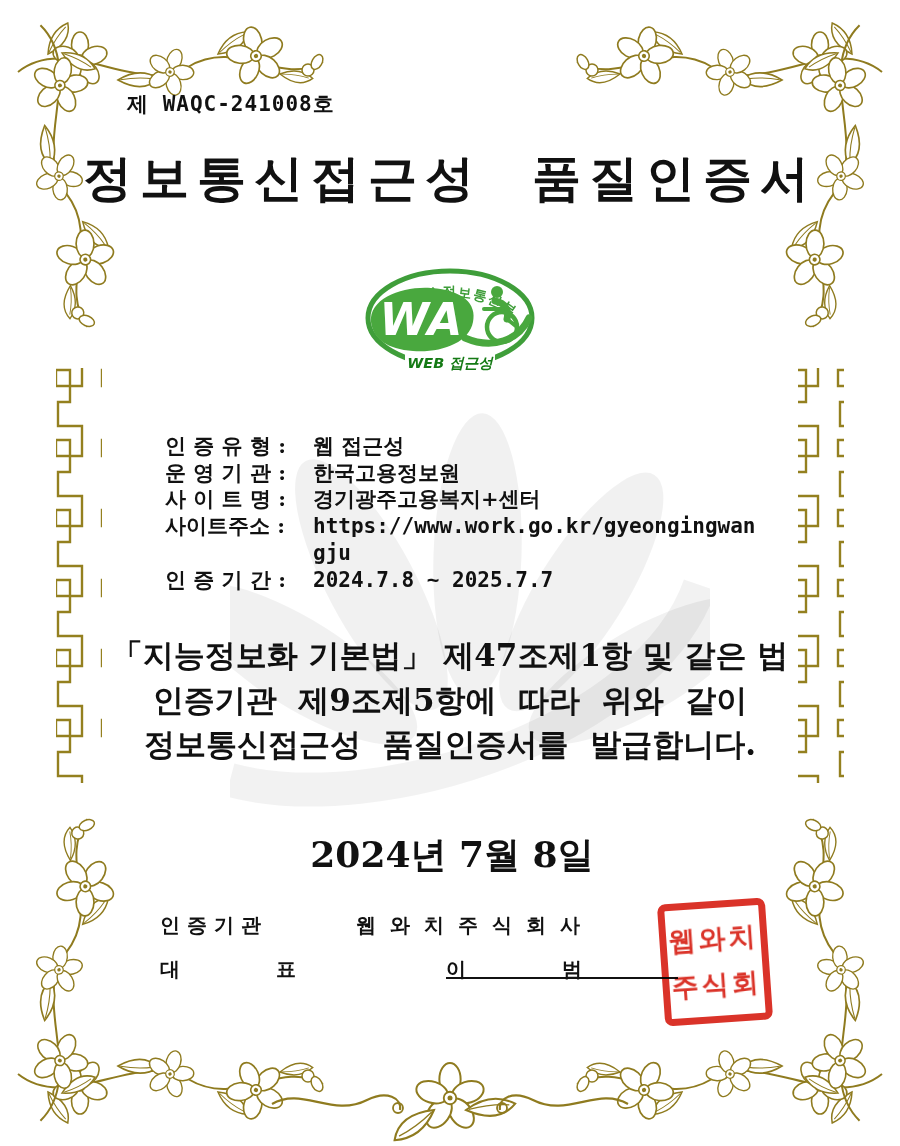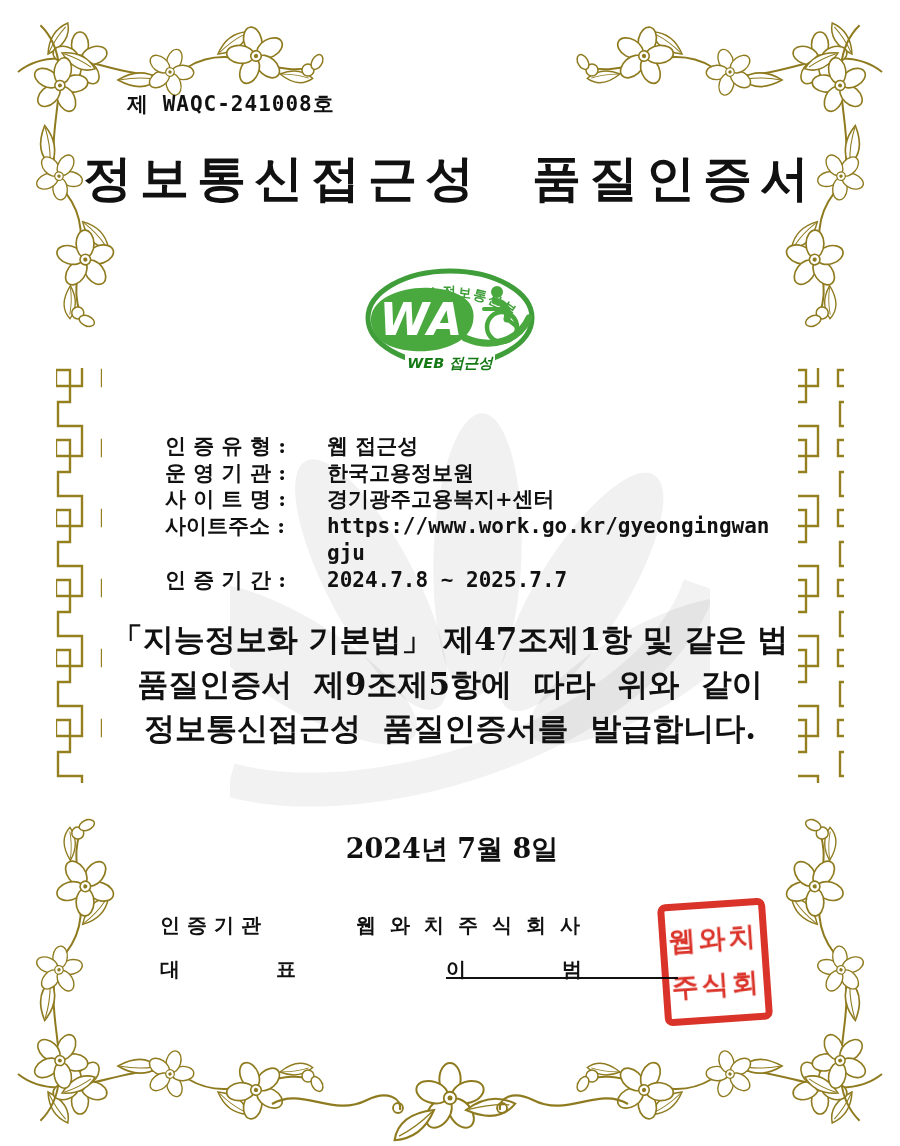--- a/index.html
+++ b/index.html
@@ -19,35 +19,35 @@
   .title{
     position:absolute;left:0;right:0;top:146px;text-align:center;
     font-size:49px;font-weight:800;letter-spacing:8px;white-space:pre;
   }
   
   .logo{position:absolute;left:335px;top:260px;}
   
   .fields{position:absolute;left:165px;top:433px;width:620px;font-size:21px;line-height:26.5px;}
   .frow{display:flex;align-items:flex-start;}
   .flabel{width:142px;flex:none;font-weight:700;white-space:pre;}
-  .fvalue{margin-left:20px;font-weight:700;width:452px;}
+  .fvalue{margin-left:6px;font-weight:700;width:452px;}
   .frow.mono .fvalue{
     font-family:"DejaVu Sans Mono","Liberation Mono",monospace;
     font-weight:700;word-break:break-all;line-height:27px;
   }
   
   .statement{
-    position:absolute;left:0;right:0;top:617px;text-align:center;
+    position:absolute;left:0;right:0;top:633px;text-align:center;
     font-size:31px;font-weight:700;line-height:44.5px;
   }
   .statement div{white-space:pre;}
   
   .issue-date{
     position:absolute;left:4px;right:0;top:831px;text-align:center;
-    font-size:27px;font-weight:700;
+    font-size:36px;font-weight:700;
   }
   
   .signature{position:absolute;left:160px;top:903px;font-size:20px;font-weight:700;line-height:44px;}
   .sig-row{display:flex;}
   .org-label{letter-spacing:7px;white-space:nowrap;}
   .org-name{margin-left:88px;letter-spacing:14px;white-space:nowrap;}
   .ceo-label{letter-spacing:96px;white-space:nowrap;text-align:center;}
   .ceo-name{margin-left:54px;letter-spacing:96px;white-space:nowrap;text-decoration:underline;}
   
   .seal{
@@ -175,21 +175,21 @@
     <span class="fvalue">https://www.work.go.kr/gyeongingwangju</span>
   </div>
   <div class="frow mono">
     <span class="flabel">인 증 기 간 :</span>
     <span class="fvalue">2024.7.8 ~ 2025.7.7</span>
   </div>
 </div>
 
 <div class="statement">
   <div>「지능정보화 기본법」 제47조제1항 및 같은 법</div>
-  <div>품질인증서  제9조제5항에  따라  위와  같이</div>
+  <div>인증기관  제9조제5항에  따라  위와  같이</div>
   <div>정보통신접근성  품질인증서를  발급합니다.</div>
 </div>
 
 <div class="issue-date">2024년 7월 8일</div>
 
 <div class="signature">
   <div class="sig-row">
     <span class="org-label">인증기관</span>
     <span class="org-name">웹와치주식회사</span>
   </div>

